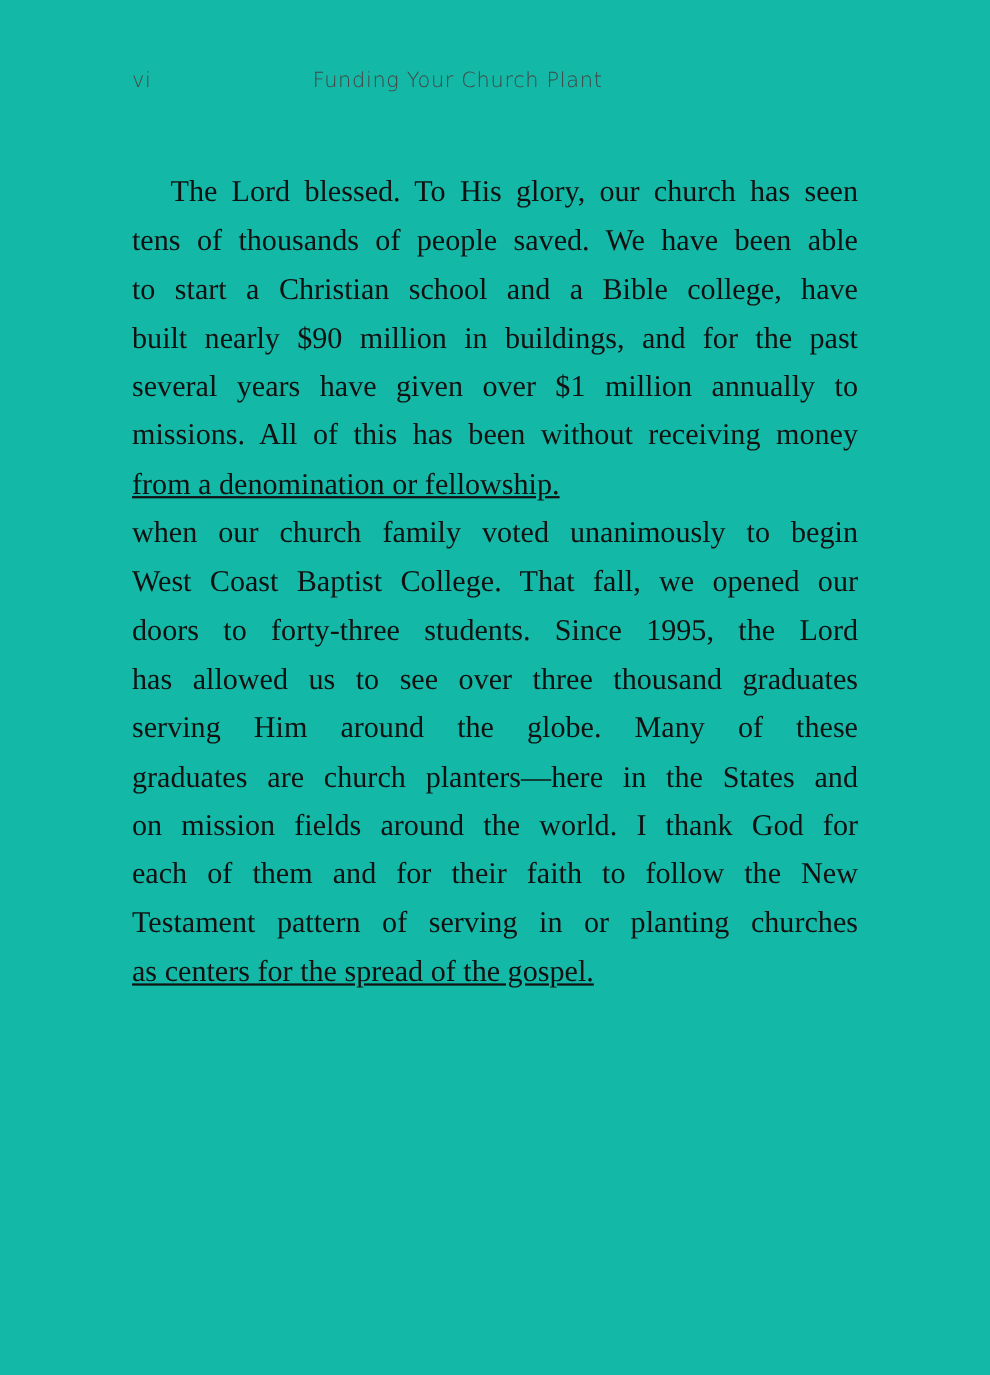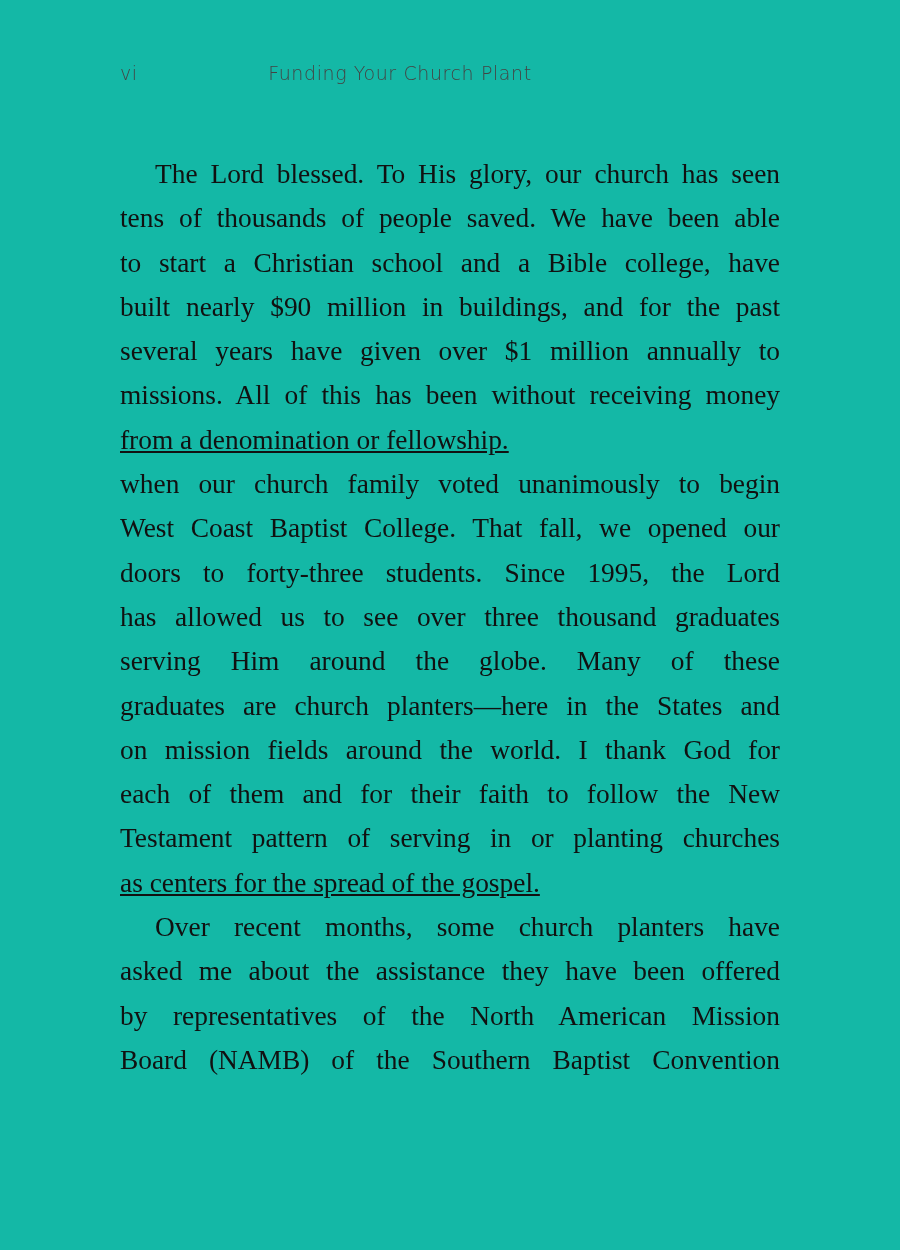--- a/index.html
+++ b/index.html
@@ -1,21 +1,21 @@
 <!DOCTYPE html>
 <html><head>
 <meta charset="utf-8">
 <style>
   html, body { margin: 0; padding: 0; background: #ffffff; }
   body { width: 900px; height: 1250px; position: relative; overflow: hidden; }
   .page { position: absolute; left: 0; top: 0; width: 900px; height: 1250px; background: #14b8a6; }
   .running-head { position: absolute; top: 62px; left: 0; width: 900px; height: 28px;
     font-family: "DejaVu Sans", sans-serif; font-weight: 200; color: #444; font-size: 19px; letter-spacing: 0.6px; }
   .folio { position: absolute; left: 120px; top: 0; }
-  .running-title { position: absolute; left: 0; width: 800px; text-align: center; top: 0; }
+  .running-title { position: absolute; left: 0; width: 800px; text-align: center; top: 0; padding-left: 16px; }
   .body-text { position: absolute; left: 120px; top: 152px; width: 660px;
     font-family: "Liberation Serif", "DejaVu Serif", serif; font-size: 27.4px; line-height: 44.3px; color: #111; }
   .line { display: block; height: 44.3px; white-space: nowrap; text-align: justify; text-align-last: justify; }
   .line.last { text-align: center; text-align-last: left; text-decoration: underline; }
   .line.indent { padding-left: 35px; }
   .para { margin: 0; }
 </style>
 </head>
 <body>
 
@@ -40,20 +40,14 @@
       <span class="line">West Coast Baptist College. That fall, we opened our</span>
       <span class="line">doors to forty-three students. Since 1995, the Lord</span>
       <span class="line">has allowed us to see over three thousand graduates</span>
       <span class="line">serving Him around the globe. Many of these</span>
       <span class="line">graduates are church planters—here in the States and</span>
       <span class="line">on mission fields around the world. I thank God for</span>
       <span class="line">each of them and for their faith to follow the New</span>
       <span class="line">Testament pattern of serving in or planting churches</span>
       <span class="line last">as centers for the spread of the gospel.</span>
     </p>
-    <p class="para">
-      <span class="line indent">Over recent months, some church planters have</span>
-      <span class="line">asked me about the assistance they have been offered</span>
-      <span class="line">by representatives of the North American Mission</span>
-      <span class="line">Board (NAMB) of the Southern Baptist Convention</span>
-    </p>
   </div>
 </div>
 
 </body></html>

